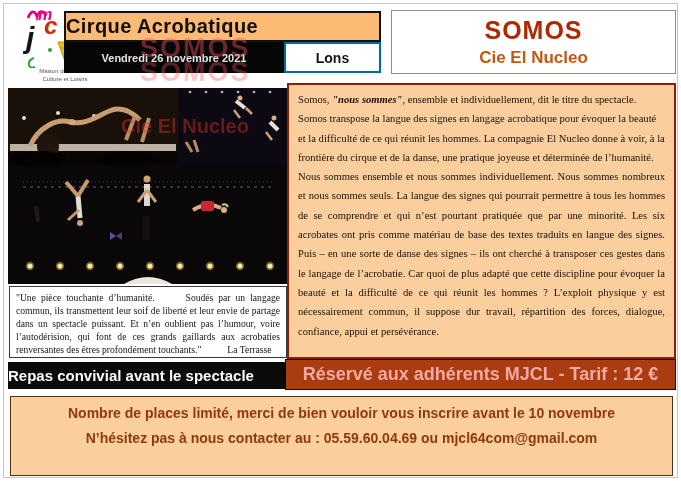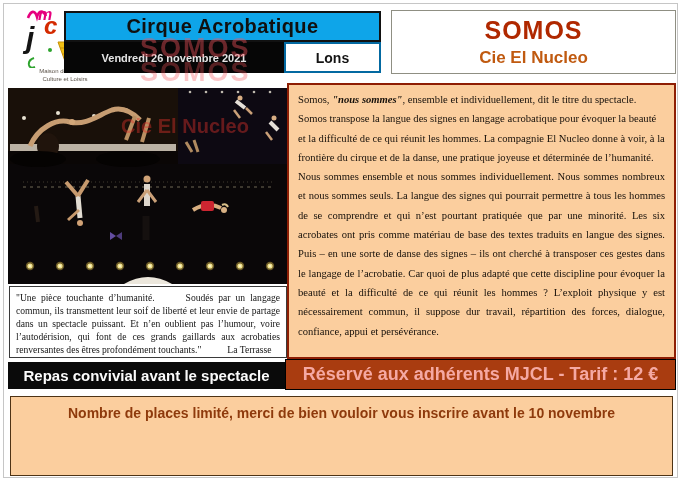--- a/index.html
+++ b/index.html
@@ -11,21 +11,21 @@
   .frame { position:absolute; inset:3px; border:1px solid #c6c6c6; }
 
   
   .logo { position:absolute; left:20px; top:6px; width:90px; height:80px; }
   .logo-caption { position:absolute; left:0; width:90px; text-align:center;
     font-size:6px; color:#5a5147; line-height:7px; }
   .cap1 { top:62px; } .cap2 { top:70px; }
 
   
   .title-box { position:absolute; left:64px; top:11px; width:317px; height:31px;
-    background:#0ea5e9; border:2px solid #111; display:flex; align-items:center; justify-content:center;
+    background:#fdba74; border:2px solid #111; display:flex; align-items:center; justify-content:flex-start;
     font-size:20px; font-weight:bold; color:#101010; letter-spacing:.4px; }
   .date-bar { position:absolute; left:64px; top:42px; width:220px; height:31px;
     background:#060606; color:#e5e5e5; display:flex; align-items:center; justify-content:center;
     font-size:11px; font-weight:bold; z-index:2; }
   .lons-box { position:absolute; left:284px; top:42px; width:97px; height:31px;
     background:#fff; border:2px solid #0369a1; display:flex; align-items:center; justify-content:center;
     font-size:14px; font-weight:bold; color:#141414; z-index:2; }
   .show-box { position:absolute; left:391px; top:10px; width:285px; height:64px;
     border:1px solid #8f8f83; background:#fff; text-align:center; }
   .show-title { margin-top:5px; font-size:25px; font-weight:bold; color:#b02800; letter-spacing:1px; }
@@ -40,21 +40,21 @@
   .photo { position:absolute; left:8px; top:88px; width:279px; height:196px; }
 
   
   .quote-box { position:absolute; left:9px; top:286px; width:278px; height:72px;
     background:#fff; border:1px solid #3a3a3a; padding:4px 6px;
     font-family:"Liberation Serif", serif; font-size:9.6px; line-height:13px;
     text-align:justify; color:#151515; }
 
   
   .meal-bar { position:absolute; left:8px; top:362px; width:277px; height:27px;
-    background:#0a0a0a; color:#fbfbfb; display:flex; align-items:center; justify-content:center;
+    background:#0a0a0a; color:#fbfbfb; display:flex; align-items:center; justify-content:flex-start;
     font-size:15px; font-weight:bold; }
   .reserved-bar { position:absolute; left:285px; top:359px; width:391px; height:31px;
     background:#a93c10; border:1px solid #000000; color:#f5a9a3;
     display:flex; align-items:center; justify-content:center;
     font-size:18px; font-weight:bold; }
 
   
   .desc { position:absolute; left:287px; top:83px; width:389px; height:276px;
     background:#fbce9e; border:2px solid #8e1e04; padding:5px 9px 0 9px;
     font-family:"Liberation Serif", serif; font-size:10.6px; line-height:19.3px; color:#16100a; }
@@ -236,14 +236,15 @@
     <span>Réservé aux adhérents MJCL - Tarif : 12 €</span>
   </div>
 
   <div class="desc">
     <p class="p1"><span class="run-b">Somos, </span><span class="run-bi">"nous sommes"</span><span class="run-b">, </span><span class="run-b">ensemble</span><span class="run-n"> et individuellement, dit le titre du spectacle. Somos transpose la langue des signes en langage acrobatique pour évoquer la beauté et la difficulté de ce qui réunit les hommes. La compagnie El Nucleo donne à voir, à la frontière du cirque et de la danse, une pratique joyeuse et déterminée de l’humanité.</span></p>
     <p class="p2"><span class="run-i">Nous sommes</span><span class="run-n"> ensemble et </span><span class="run-i">nous sommes</span><span class="run-n"> individuellement. </span><span class="run-i">Nous sommes</span><span class="run-n"> nombreux et </span><span class="run-i">nous sommes</span><span class="run-n"> seuls. La langue des signes qui pourrait permettre à tous les hommes de se comprendre et qui n’est pourtant pratiquée que par une minorité. Les six acrobates ont pris comme matériau de base des textes traduits en langue des signes. Puis – en une sorte de danse des signes – ils ont cherché à transposer ces gestes dans le langage de l’acrobatie. Car quoi de plus adapté que cette discipline pour évoquer la beauté et la difficulté de ce qui réunit les hommes ? L’exploit physique y est nécessairement commun, il suppose dur travail, répartition des forces, dialogue, confiance, appui et persévérance.</span></p>
   </div>
 
   <div class="footer-box">
     <div>Nombre de places limité, merci de bien vouloir vous inscrire avant le 10 novembre</div>
+    <div>N’hésitez pas à nous contacter au : 05.59.60.04.69 ou mjcl64com@gmail.com</div>
   </div>
 </div>
 
 </body></html>

